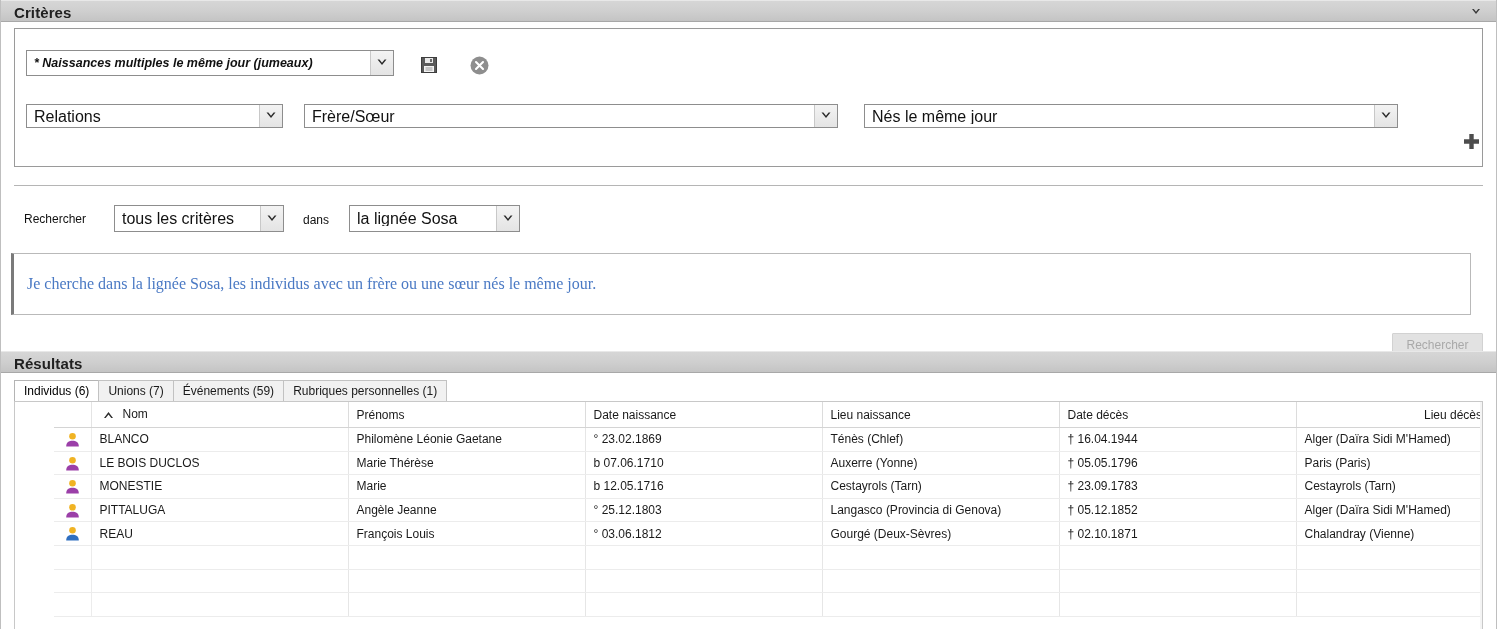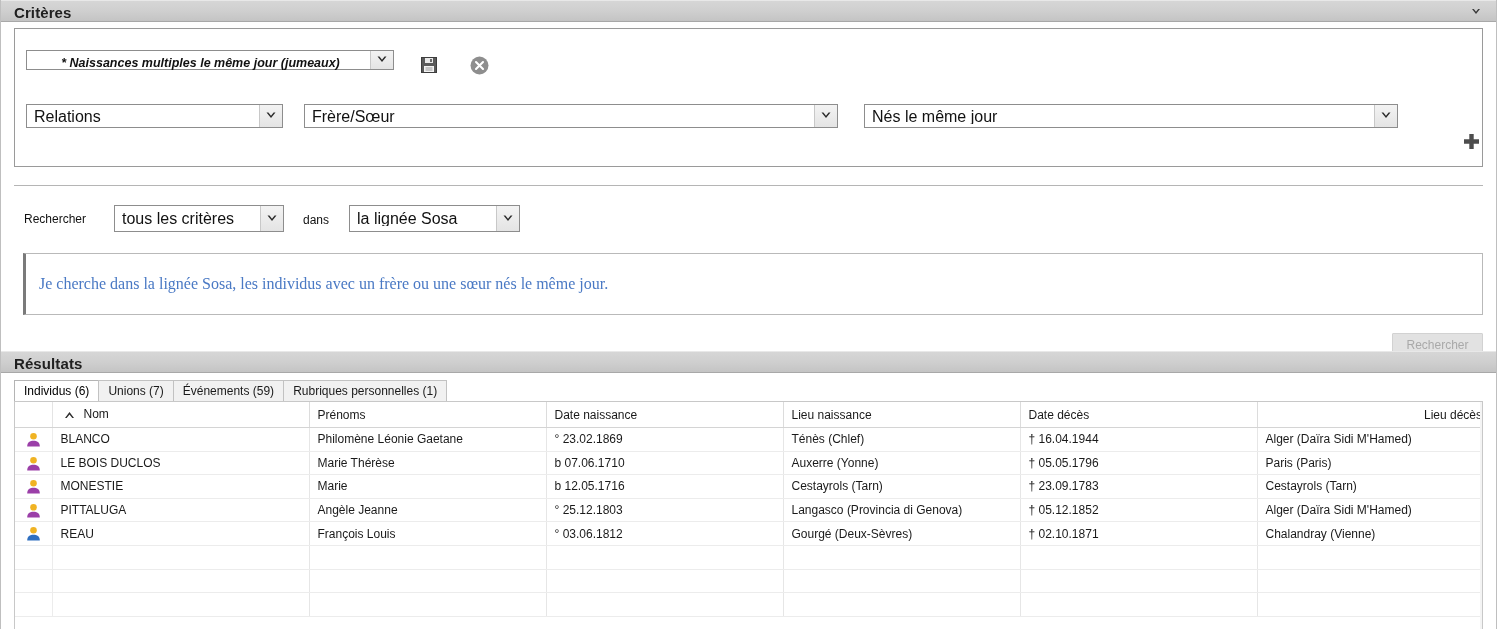--- a/index.html
+++ b/index.html
@@ -108,22 +108,21 @@
     position: absolute;
     left: 50%;
     top: 50%;
     transform: translate(-50%, -50%);
   }
 
   .sel-saved {
     left: 26px;
     top: 28px;
     width: 368px;
-    height: 20px;
-    text-align: center;
+    height: 26px;
   }
   .sel-saved .sel-text {
     font-style: italic;
     font-weight: bold;
     font-size: 12.5px;
     top: 5px;
   }
 
   .icon-btn {
     position: absolute;
@@ -173,21 +172,21 @@
   .lbl-rechercher { left: 24px; top: 190px; }
   .lbl-dans       { left: 303px; top: 191px; }
 
   .sel-all-crit { left: 114px; top: 183px; width: 170px; height: 27px; }
   .sel-lignee   { left: 349px; top: 183px; width: 171px; height: 27px; }
   .sel-all-crit .sel-text, .sel-lignee .sel-text { top: 5px; }
 
   
   .sentence-box {
     position: absolute;
-    left: 23px;
+    left: 11px;
     top: 231px;
     width: 1460px;
     height: 62px;
     border: 1px solid #b9b9b9;
     border-left: 3px solid #7a7a7a;
     background: #ffffff;
     box-sizing: border-box;
   }
   .sentence-text {
     position: absolute;
@@ -260,20 +259,21 @@
     position: absolute;
     left: 14px;
     top: 28px;
     width: 1469px;
     height: 228px;
     border: 1px solid #c8c8c8;
     border-bottom: none;
     background: #ffffff;
     box-sizing: border-box;
     overflow: hidden;
+    padding-left: 39px;
   }
 
   table.grid {
     width: 100%;
     border-collapse: collapse;
     table-layout: fixed;
     font-size: 12px;
   }
   table.grid th {
     height: 25px;

